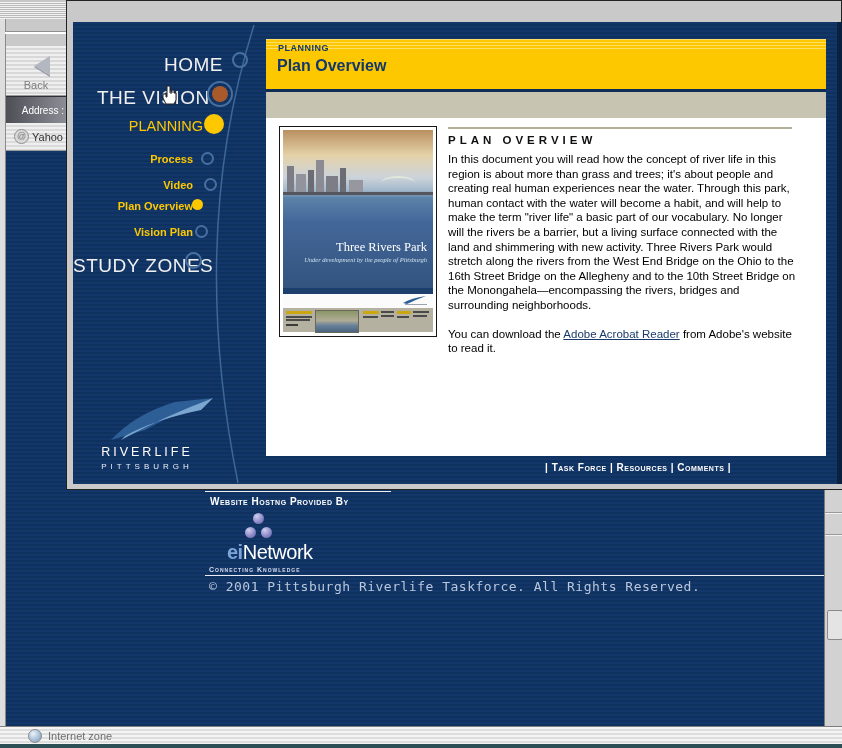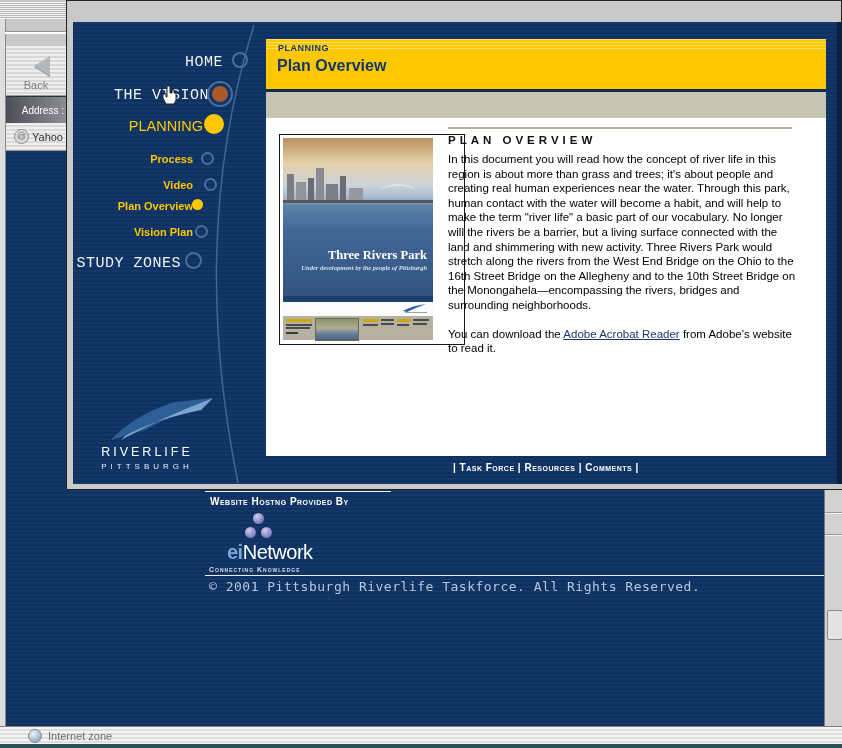--- a/index.html
+++ b/index.html
@@ -87,42 +87,42 @@
   #fw-content{left:6px;top:21px;width:770px;height:462px;overflow:hidden;}
   #fw-dark-strip{left:764px;top:0;width:6px;height:462px;background:#0a2140;}
   #fw-bottom{left:1px;top:483px;width:774px;height:6px;background:#c9c9c9;border-bottom:1px solid #222;box-sizing:border-box;}
 
   
   .pg{position:absolute;}
   #nav-arc{left:113px;top:3px;}
   .ring{position:absolute;border:2px solid #46709f;border-radius:50%;box-sizing:border-box;}
   .dot{position:absolute;border-radius:50%;}
   .nav-label{position:absolute;text-align:right;color:#f0f0f0;cursor:pointer;white-space:nowrap;}
-  .nav-main{font-size:15px;letter-spacing:.5px;font-family:Liberation Mono, monospace;}
+  .nav-main{font-size:19px;letter-spacing:.5px;}
   .nav-sub{font-size:11px;font-weight:bold;color:#fdc800;}
   .nav-planning{font-size:14.5px;color:#fdc800;}
 
   #logo{left:4px;top:423px;width:140px;text-align:center;}
   #logo .name{font-size:12.5px;letter-spacing:3px;color:#fff;}
   #logo .city{font-size:8px;letter-spacing:4px;color:#e8eef8;margin-top:3px;}
 
   #main-col-yellow{left:193px;top:17px;width:560px;height:50px;background:#fdc800;}
   #yellow-stripes{position:absolute;left:0;top:0;width:560px;height:12px;
                   background:repeating-linear-gradient(180deg,rgba(255,255,255,.4) 0 1px,transparent 1px 3px);}
   #hdr-section{position:absolute;left:12px;top:4px;font-size:9px;font-weight:bold;color:#12386b;letter-spacing:.5px;}
   #hdr-title{position:absolute;left:11px;top:18px;font-size:16px;font-weight:bold;color:#12386b;}
   #main-col-line{left:193px;top:67px;width:560px;height:3px;background:#0e2c55;}
   #main-col-tan{left:193px;top:70px;width:560px;height:26px;background:#c8c4b2;}
   #main-col-white{left:193px;top:96px;width:560px;height:338px;background:#fff;}
 
-  #taskbar{left:380px;top:440px;width:370px;text-align:left;font-size:10px;font-weight:bold;
+  #taskbar{left:380px;top:440px;width:370px;text-align:center;font-size:10px;font-weight:bold;
            font-variant:small-caps;letter-spacing:.5px;color:#fff;cursor:pointer;}
 
   
-  #brochure{left:206px;top:112px;width:186px;height:211px;background:#fff;border:1px solid #161616;box-sizing:border-box;font-weight:bold;}
+  #brochure{left:206px;top:104px;width:158px;height:211px;background:#fff;border:1px solid #161616;box-sizing:border-box;}
   #br-photo{position:absolute;left:3px;top:3px;width:150px;height:158px;overflow:hidden;
     background:linear-gradient(180deg,#b98f60 0%,#e4d2a8 16%,#ccd3da 30%,#a4b9cc 38%,#5d82a8 43%,#44679a 58%,#32547e 100%);}
   .bld{position:absolute;background:#7d7d86;}
   #br-bridge{position:absolute;left:98px;top:46px;width:34px;height:12px;border-top:2px solid #dfe9d8;
              border-radius:50% 50% 0 0;}
   #br-shore{position:absolute;left:0;top:62px;width:150px;height:3px;background:#55555e;}
   #br-title{position:absolute;right:6px;top:110px;width:140px;text-align:right;color:#fff;
             font-family:"Liberation Serif",serif;font-size:12.5px;}
   #br-sub{position:absolute;right:6px;top:126px;width:140px;text-align:right;color:#cfe0ee;
           font-family:"Liberation Serif",serif;font-style:italic;font-size:6.5px;}

